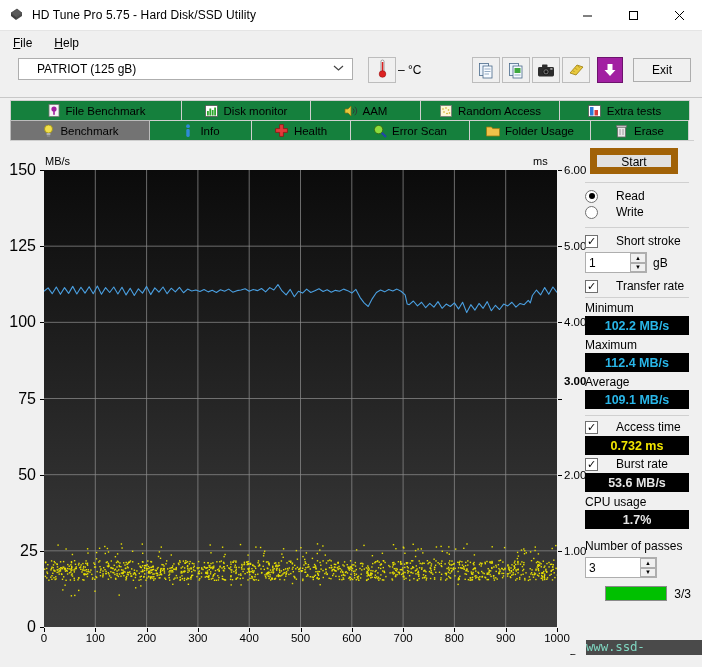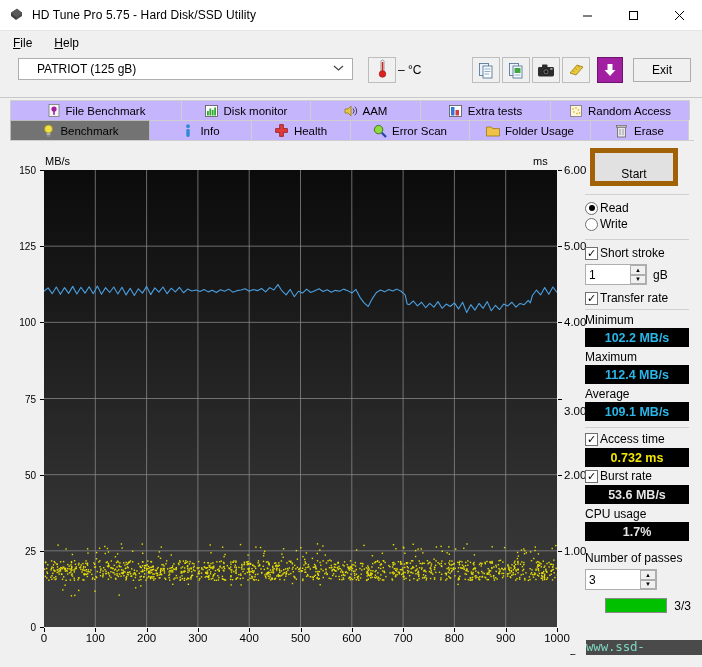--- a/index.html
+++ b/index.html
@@ -72,21 +72,21 @@
     display: flex; align-items: center; justify-content: center;
     font-size: 12px;
   }
 
   
   .tabstrip { position: absolute; left: 10px; top: 100px; width: 684px; height: 40px; }
   .tabrow { position: absolute; left: 0; height: 20px; width: 684px; display: flex; }
   .tabrow.r1 { top: 0; }
   .tabrow.r2 { top: 20px; }
   .tab {
-    height: 20px; background: #c4b5fd; border: 1px solid #cfcfcf;
+    height: 20px; background: #15803d; border: 1px solid #cfcfcf;
     border-bottom: none; margin-right: -1px;
     display: flex; align-items: center; justify-content: center;
     font-size: 11.5px; color: #000; gap: 5px; padding: 0 6px;
   }
   .tab.active { background: #737373; border-color: #bbb; position: relative; z-index: 5; }
   .tab .ti { display: flex; align-items: center; width: 14px; justify-content: center; }
   .tabs-underline {
     position: absolute; left: 10px; top: 140px; width: 684px; height: 1px; background: #cfcfcf;
   }
   .axis-unit-left {
@@ -95,44 +95,44 @@
   .axis-unit-right {
     position: absolute; left: 533px; top: 155px; font-size: 11px; color: #000;
   }
   .plot {
     position: absolute; left: 44px; top: 170px; width: 513px; height: 457px;
     background: linear-gradient(to bottom, #0b0b0b 0%, #161616 22%, #262626 52%, #343434 78%, #3d3d3d 100%);
     overflow: hidden;
   }
   .ytick {
     position: absolute; right: 5px; width: 36px; text-align: right;
-    font-size: 10px; color: #000; transform: translateY(-50%);
+    font-size: 16px; color: #000; transform: translateY(-50%);
   }
   .ytick-r {
     position: absolute; left: 0; width: 40px; text-align: left;
     font-size: 11.5px; color: #000; transform: translateY(-50%);
   }
   .tickmark { position: absolute; width: 4px; height: 1px; background: #000; }
   .xtick {
     position: absolute; top: 632px; font-size: 11.5px; color: #000;
     transform: translateX(-50%);
   }
   .xunit { position: absolute; top: 652px; font-size: 11.5px; color: #000; }
 
   
   .panel { position: absolute; left: 583px; top: 148px; width: 108px; }
   .start-btn {
-    width: 88px; height: 38px; margin: 0 auto 0 7px;
-    background: #e1e1e1; border: 5px solid #a16207;
-    display: flex; align-items: flex-end; justify-content: center;
+    width: 88px; height: 26px; margin: 0 auto 0 7px;
+    background: #e1e1e1; border: 7px solid #a16207;
+    display: flex; align-items: flex-start; justify-content: center;
     font-size: 12px; color: #000;
   }
   .hr { height: 1px; background: #d0d0d0; margin: 8px 2px 6px 2px; }
   .radio-row, .check-row {
-    display: flex; align-items: center; gap: 2px; font-size: 12px; margin: 2px 0 2px 2px;
+    display: flex; align-items: center; gap: 18px; font-size: 12px; margin: 2px 0 2px 2px;
   }
   .radio {
     width: 13px; height: 13px; border-radius: 50%;
     border: 1px solid #707070; background: #fff;
     display: flex; align-items: center; justify-content: center; flex: 0 0 auto;
   }
   .radio.on::after {
     content: ""; width: 6px; height: 6px; border-radius: 50%; background: #000;
   }
   .cbox {
@@ -326,43 +326,43 @@
       <div class="tab" style="width:111px">
         <span class="ti">
           <svg width="14" height="12" viewBox="0 0 14 12">
             <polygon points="1,4 4,4 7,1 7,11 4,8 1,8" fill="#e8c83c" stroke="#8a7010" stroke-width="0.7"></polygon>
             <path d="M9,3.5 A3.5,3.5 0 0 1 9,8.5" fill="none" stroke="#333" stroke-width="0.9"></path>
             <path d="M10.8,1.8 A5.6,5.6 0 0 1 10.8,10.2" fill="none" stroke="#333" stroke-width="0.9"></path>
           </svg>
         </span>
         <span>AAM</span>
       </div>
-      <div class="tab" style="width:131px">
-        <span class="ti">
-          <svg width="13" height="12" viewBox="0 0 13 12">
-            <rect x="0.5" y="0.5" width="12" height="11" fill="#ffffff" stroke="#555" stroke-width="0.8"></rect>
-            <rect x="2" y="2" width="3.5" height="8.5" fill="#2f7ad8"></rect>
-            <rect x="6.5" y="5" width="3.5" height="5.5" fill="#d83a3a"></rect>
-          </svg>
-        </span>
-        <span>Extra tests</span>
-      </div>
       <div class="tab" style="width:140px">
         <span class="ti">
           <svg width="12" height="12" viewBox="0 0 12 12">
             <rect x="0.5" y="0.5" width="11" height="11" fill="#fdf6d8" stroke="#777" stroke-width="0.8"></rect>
             <circle cx="3" cy="4" r="0.8" fill="#c8a818"></circle>
             <circle cx="6" cy="3" r="0.8" fill="#c8a818"></circle>
             <circle cx="8.5" cy="5" r="0.8" fill="#c8a818"></circle>
             <circle cx="4" cy="7" r="0.8" fill="#c8a818"></circle>
             <circle cx="7" cy="8.5" r="0.8" fill="#c8a818"></circle>
             <circle cx="9.5" cy="8" r="0.8" fill="#c8a818"></circle>
           </svg>
         </span>
         <span>Random Access</span>
+      </div>
+      <div class="tab" style="width:131px">
+        <span class="ti">
+          <svg width="13" height="12" viewBox="0 0 13 12">
+            <rect x="0.5" y="0.5" width="12" height="11" fill="#ffffff" stroke="#555" stroke-width="0.8"></rect>
+            <rect x="2" y="2" width="3.5" height="8.5" fill="#2f7ad8"></rect>
+            <rect x="6.5" y="5" width="3.5" height="5.5" fill="#d83a3a"></rect>
+          </svg>
+        </span>
+        <span>Extra tests</span>
       </div>
     </div>
 
     <div class="tabrow r2">
       <div class="tab active" style="width:140px">
         <span class="ti">
           <svg width="11" height="14" viewBox="0 0 11 14">
             <circle cx="5.5" cy="5" r="4" fill="#f2e04a" stroke="#9a8a10" stroke-width="0.7"></circle>
             <rect x="3.6" y="9" width="3.8" height="2" fill="#b0b0b0"></rect>
             <rect x="3.9" y="11.2" width="3.2" height="1.6" fill="#8a8a8a"></rect>
@@ -438,21 +438,21 @@
       <div class="ytick" style="left: 0px; top: 627px;">0</div>
       <div class="tickmark" style="left: 40px; top: 627px;"></div>
     </div>
   <div id="y-axis-right">
       <div class="ytick-r" style="left: 564px; top: 170px;">6.00</div>
       <div class="tickmark" style="left: 558px; top: 170px;"></div>
       <div class="ytick-r" style="left: 564px; top: 246.167px;">5.00</div>
       <div class="tickmark" style="left: 558px; top: 246.167px;"></div>
       <div class="ytick-r" style="left: 564px; top: 322.333px;">4.00</div>
       <div class="tickmark" style="left: 558px; top: 322.333px;"></div>
-      <div class="ytick-r" style="left: 564px; top: 411px;">3.00</div>
+      <div class="ytick-r" style="left: 564px; top: 381px; font-weight: bold;">3.00</div>
       <div class="tickmark" style="left: 558px; top: 398.5px;"></div>
       <div class="ytick-r" style="left: 564px; top: 474.667px;">2.00</div>
       <div class="tickmark" style="left: 558px; top: 474.667px;"></div>
       <div class="ytick-r" style="left: 564px; top: 550.833px;">1.00</div>
       <div class="tickmark" style="left: 558px; top: 550.833px;"></div>
     </div>
   <div id="x-axis">
       <div class="xtick" style="left: 44px;">0</div>
       <div class="tickmark" style="left: 44px; top: 628px; width: 1px; height: 4px;"></div>
       <div class="xtick" style="left: 95.3px;">100</div>

